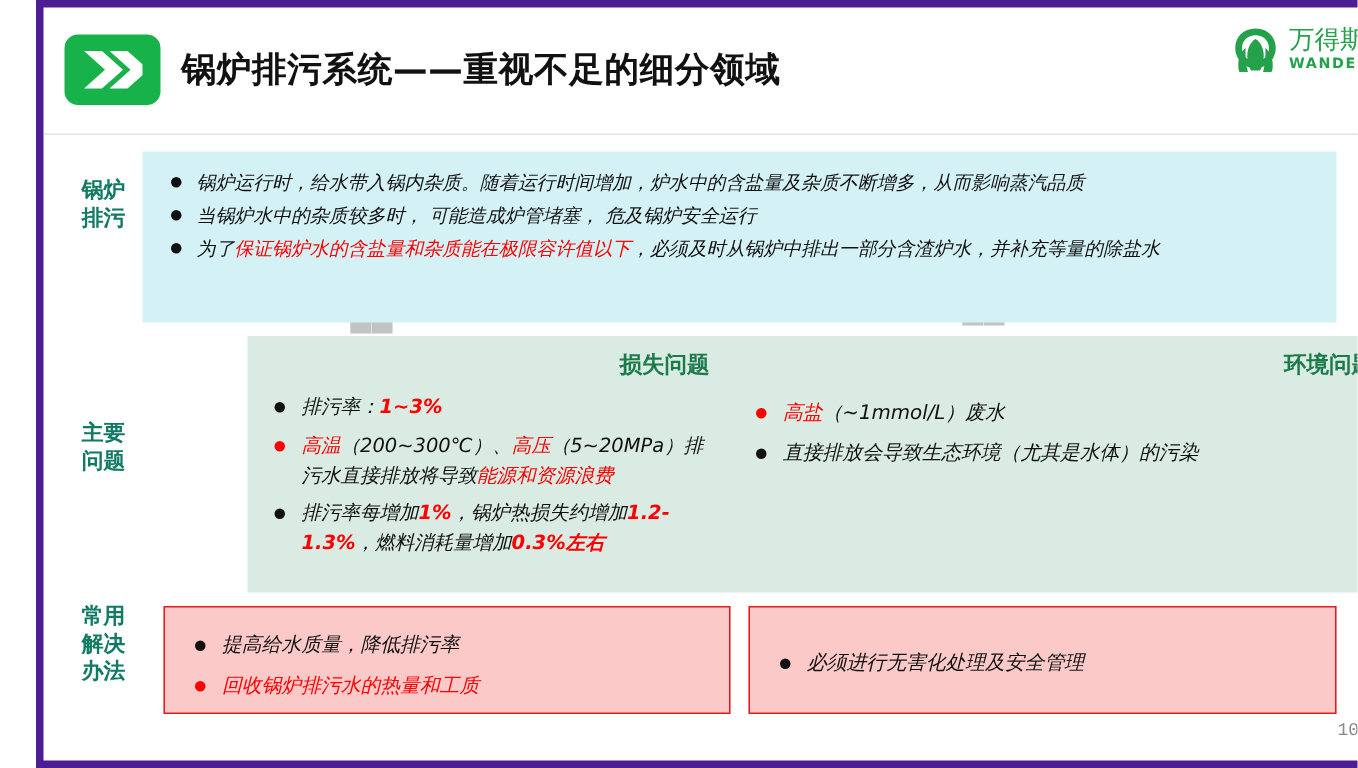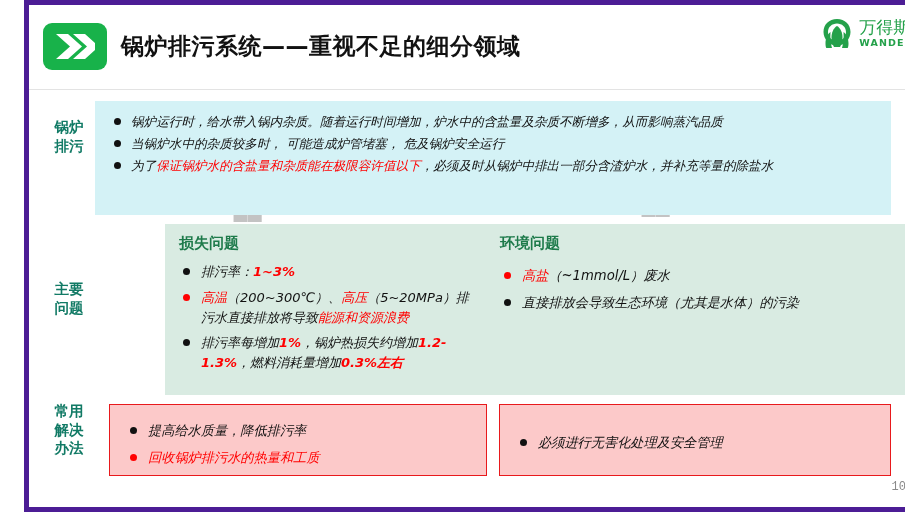--- a/index.html
+++ b/index.html
@@ -97,21 +97,21 @@
 
   .panel-pink {
     background: #fcc9c9;
     border: 1.5px solid #e8191c;
     top: 399px; height: 72px;
   }
   #panel-sol-left  { left: 80px; width: 378px; }
   #panel-sol-right { left: 470px; width: 392px; }
 
   .box-title {
-    text-align: left;
+    text-align: right;
     font-size: 15px; font-weight: bold; color: #1d7a4a;
     margin-bottom: 9px;
   }
   #panel-env .box-title { margin-bottom: 13px; }
 
   
   ul.bullets { list-style: none; }
   ul.bullets li {
     position: relative;
     padding-left: 20px;

